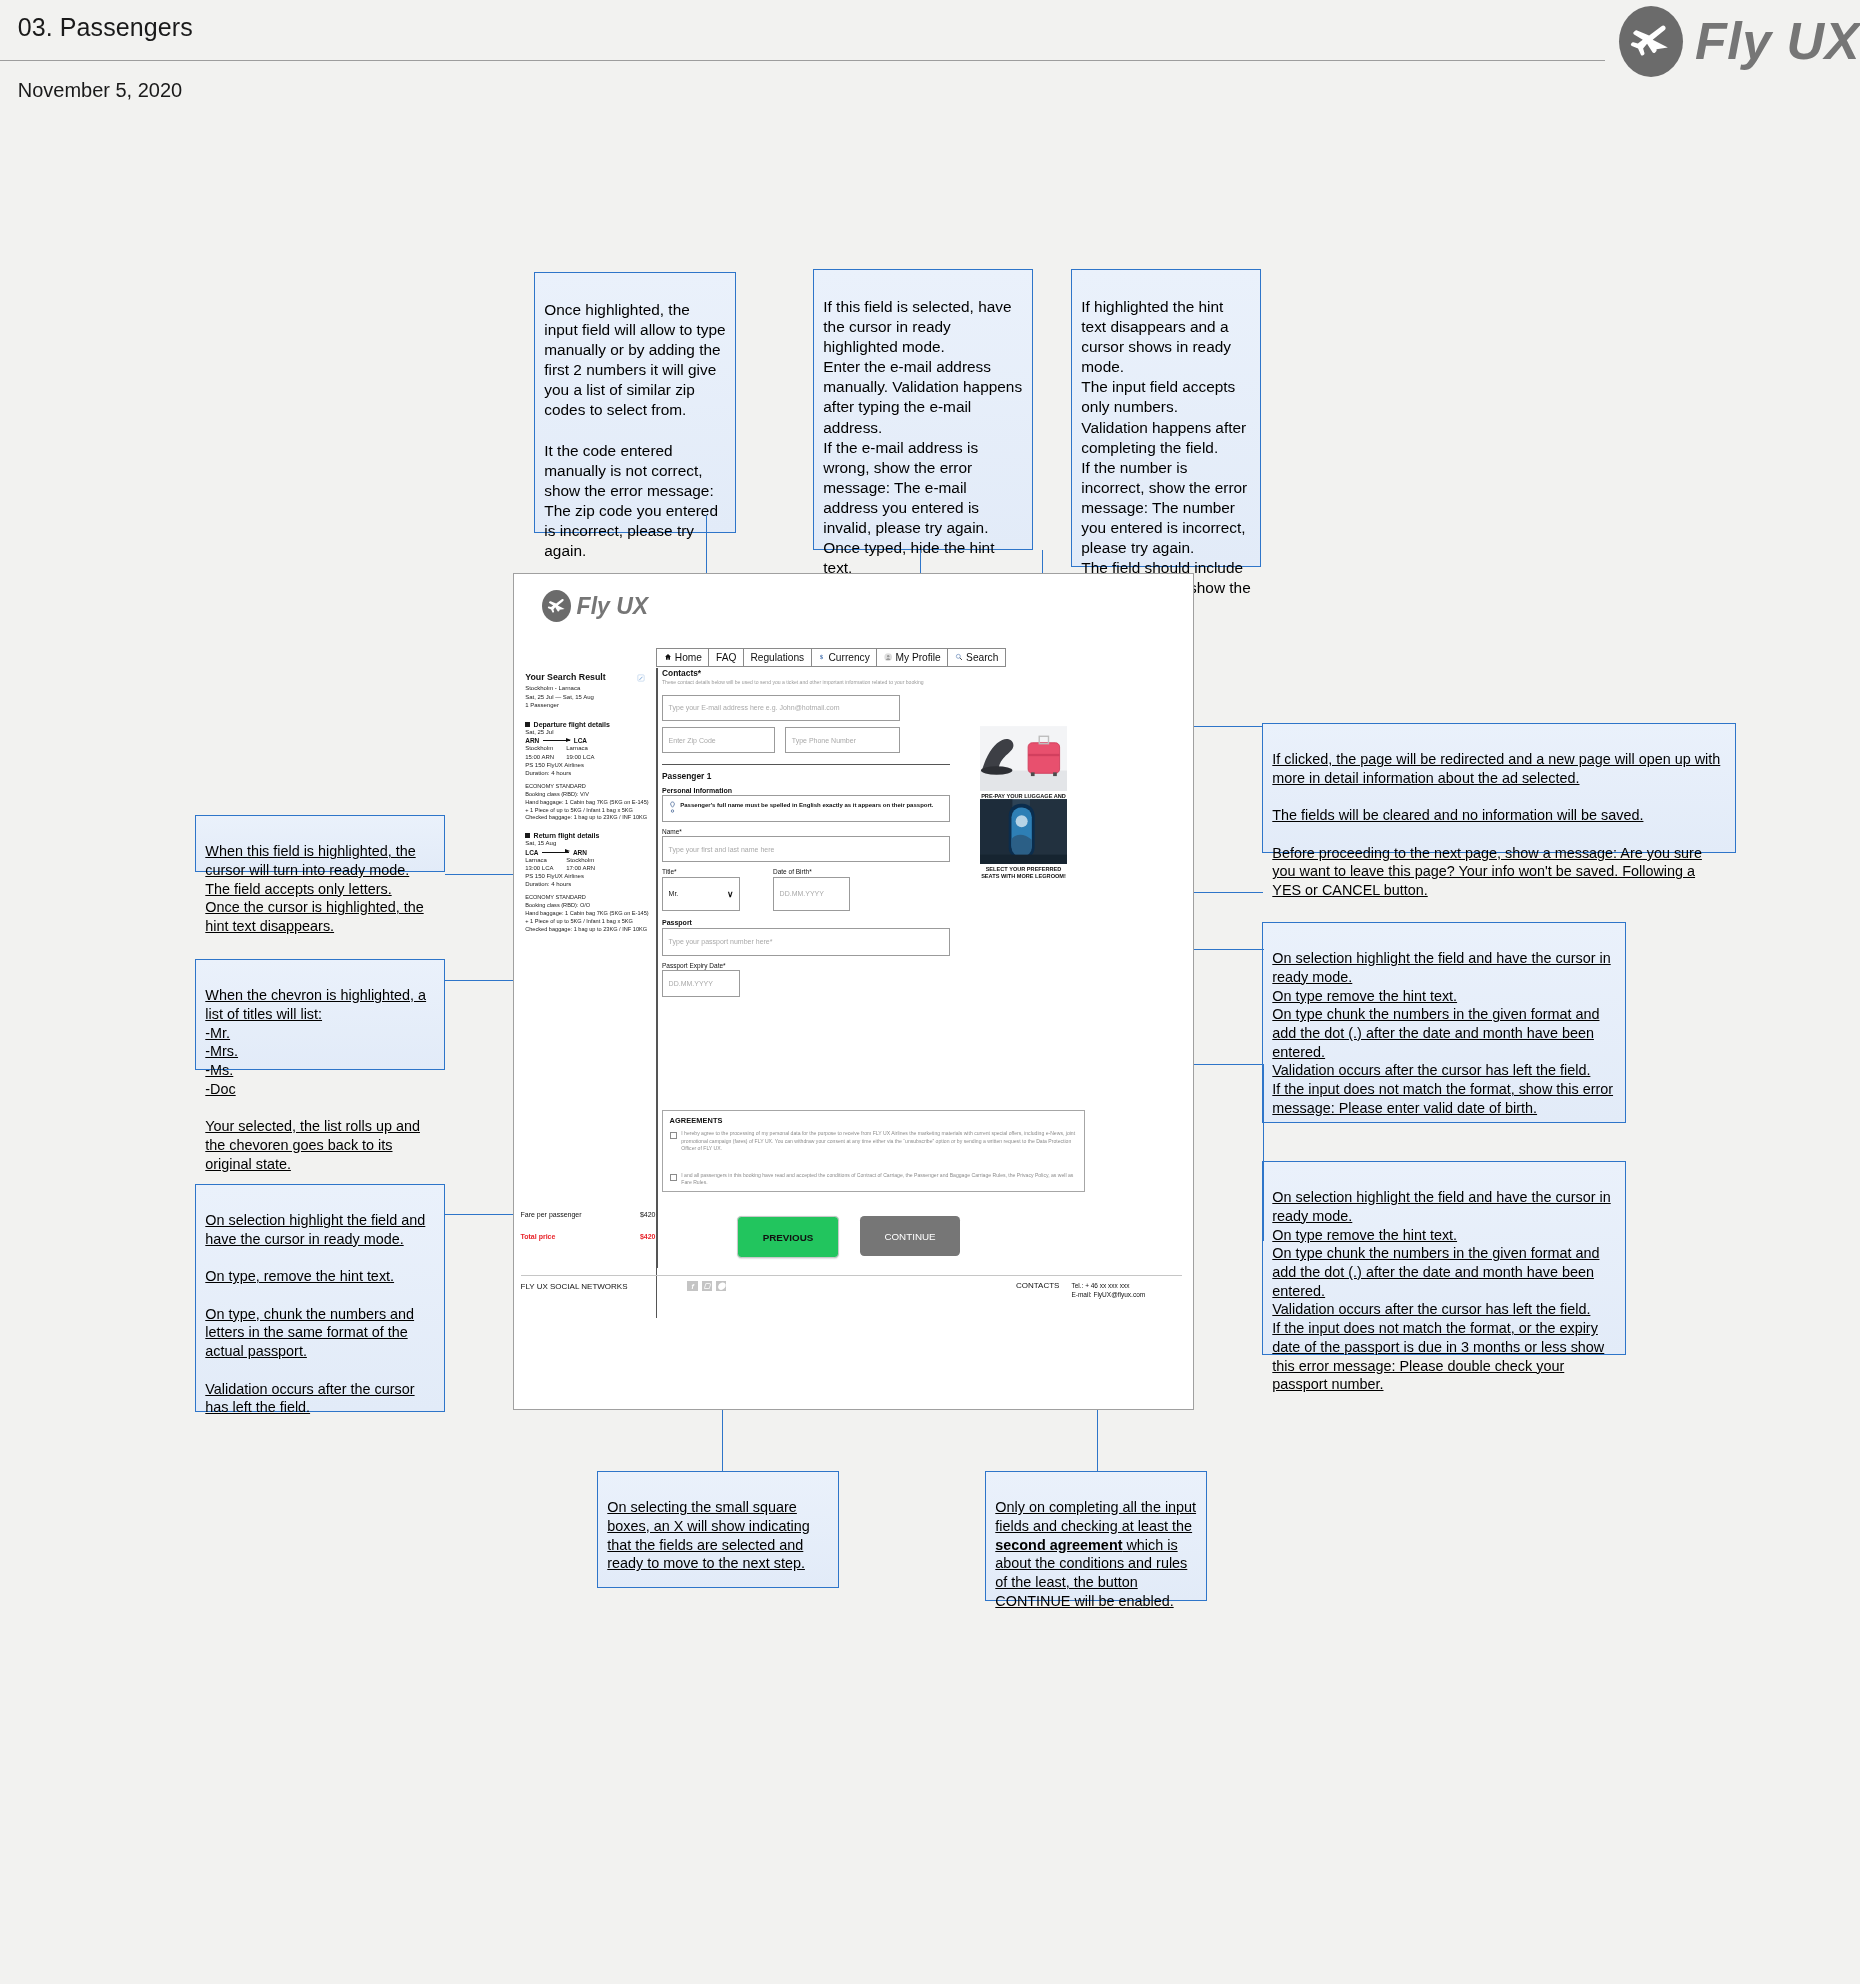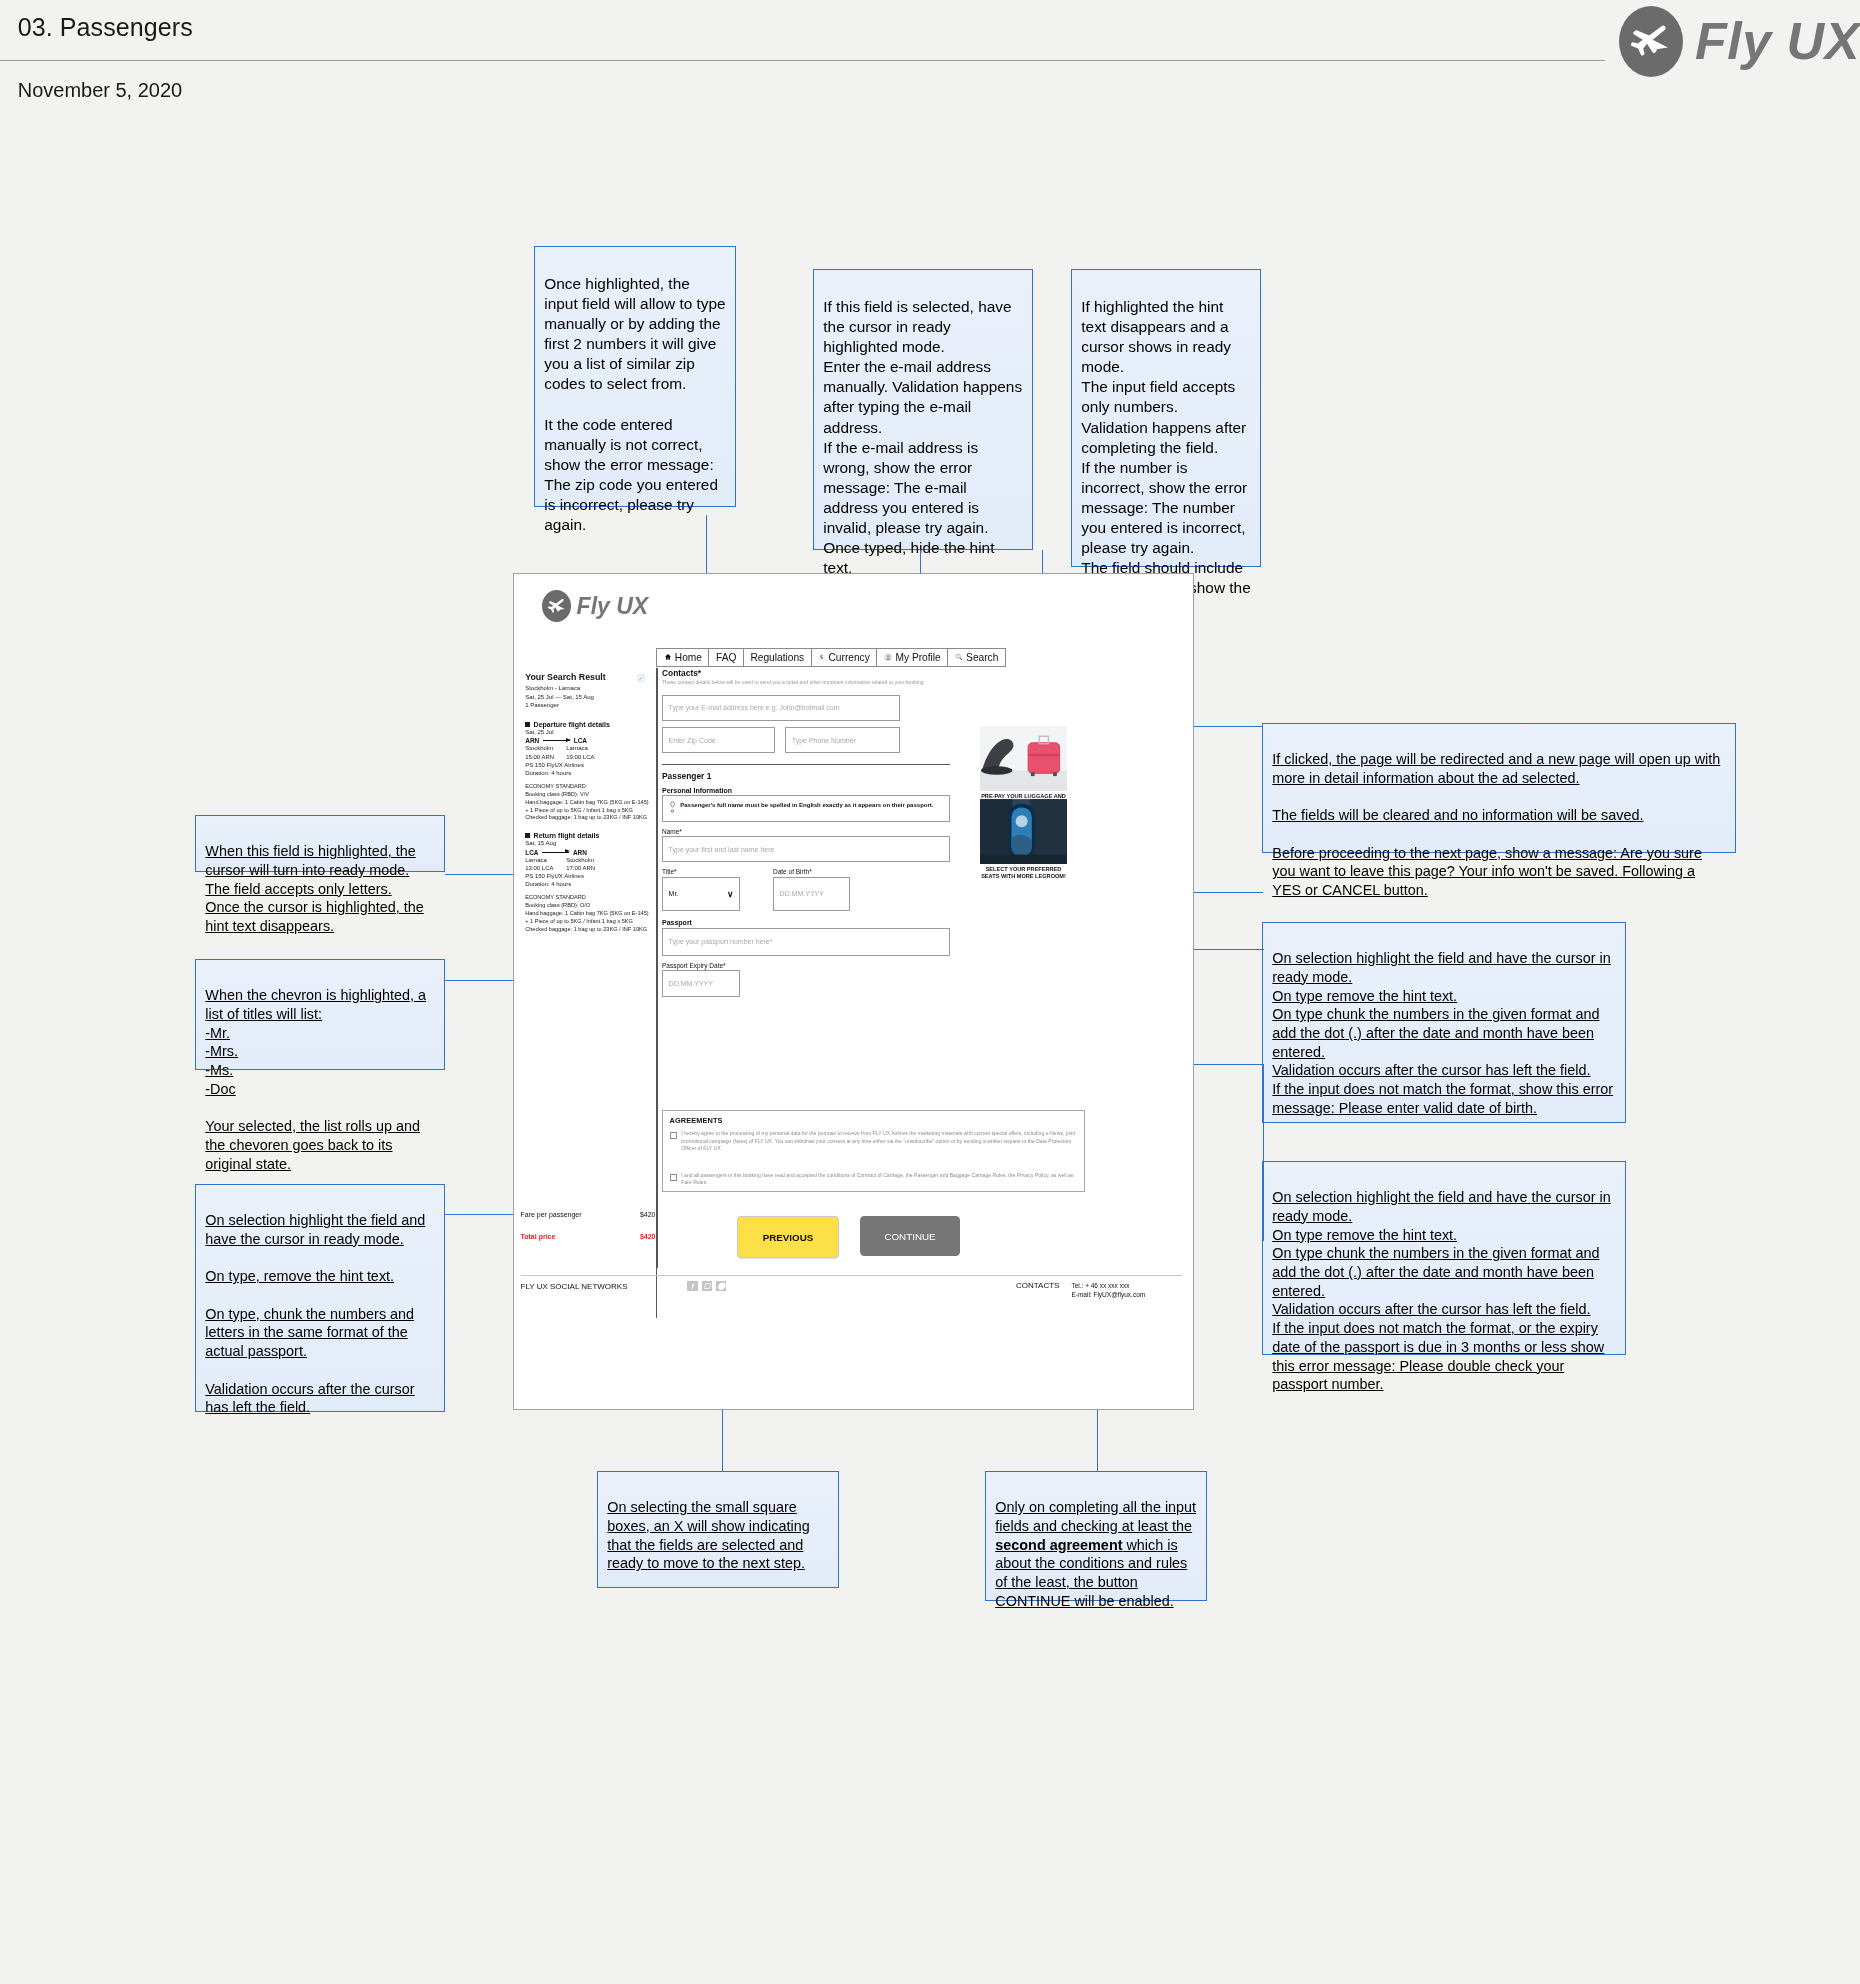--- a/index.html
+++ b/index.html
@@ -91,21 +91,21 @@
 
   
   .ad{position:absolute;width:87px;}
   .adImg{width:87px;height:65px;overflow:hidden;position:relative;}
   .adCap{font-size:5.6px;font-weight:bold;text-align:center;color:#111;line-height:1.25;margin-top:2.3px;}
 
   
   #fareBlk{position:absolute;left:6.5px;top:637px;width:135px;}
   .fareRow{display:flex;justify-content:space-between;font-size:7px;color:#111;}
   .fareRow.total{color:#e8232a;font-weight:bold;margin-top:15px;}
-  #btnPrev{position:absolute;left:223px;top:642px;width:100px;height:40px;border:0.5px solid #c9c9c9;border-radius:4.2px;background:#fde047;display:flex;align-items:center;justify-content:center;font-size:9.8px;font-weight:bold;color:#111;box-shadow:0 0.5px 1.4px rgba(0,0,0,.12);}
+  #btnPrev{position:absolute;left:223px;top:642px;width:100px;height:40px;border:0.5px solid #c9c9c9;border-radius:4.2px;background:#22c55e;display:flex;align-items:center;justify-content:center;font-size:9.8px;font-weight:bold;color:#111;box-shadow:0 0.5px 1.4px rgba(0,0,0,.12);}
   #btnCont{position:absolute;left:346px;top:642px;width:100px;height:40px;border-radius:4.2px;background:#767676;display:flex;align-items:center;justify-content:center;font-size:9.8px;color:#fff;}
   #footRule{position:absolute;left:6.5px;top:701px;width:661px;height:0.9px;background:#c6c6c6;}
   #footer{position:absolute;left:6.5px;top:707px;width:661px;display:flex;align-items:center;}
   .ftLabel{font-size:8px;color:#111;}
   .socials{display:flex;gap:4.2px;margin-left:60px;}
   .soc{width:10.2px;height:10.2px;background:#c4c4c4;display:flex;align-items:center;justify-content:center;color:#fff;font-size:7px;font-weight:bold;}
   #ftContacts{position:absolute;left:502px;top:707px;display:flex;gap:12px;align-items:flex-start;}
   .ftVal{font-size:6.5px;color:#111;line-height:1.4;}
   .vline{position:absolute;left:143px;top:94px;width:0.9px;height:600px;background:#555;}
 </style>
@@ -118,21 +118,21 @@
 
 <div class="abs" id="brand-header">
   <div class="brand-badge">
     <svg width="45" height="45" viewBox="0 0 24 24" aria-hidden="true">
       <path fill="#ffffff" d="M21 15.5l-8.1-4.2 6.4-5.2c.6-.5.7-1.3.2-1.9-.5-.6-1.3-.6-1.9-.1l-6.6 5L4.6 6.4c-.4-.2-.9-.1-1.2.2l-.6.6c-.4.4-.3 1 .2 1.3l4.6 2.8-2.6 2-2.4-.6c-.3-.1-.7 0-.9.3l-.3.4c-.3.4-.1 1 .4 1.2l3.3 1.4 1.5 3.3c.2.5.8.6 1.2.3l.4-.3c.3-.2.4-.6.3-.9l-.7-2.4 2.1-2.6 2.9 4.6c.3.5.9.5 1.3.2l.6-.6c.3-.3.4-.8.2-1.2z"></path>
     </svg>
   </div>
   <div class="brand-word">Fly UX</div>
 </div>
 
-<div class="callout cal-lg" style="left:534px;top:246px;width:202px;height:261px;">
+<div class="callout cal-lg" style="left:534px;top:272px;width:202px;height:261px;">
   <div class="pad">Once highlighted, the input field will allow to type manually or by adding the first 2 numbers it will give you a list of similar zip codes to select from.
 
 It the code entered manually is not correct, show the error message: The zip code you entered is incorrect, please try again.</div>
 </div>
 <div class="callout cal-lg" style="left:813px;top:269px;width:220px;height:281px;">
   <div class="pad">If this field is selected, have the cursor in ready highlighted mode.
 Enter the e-mail address manually. Validation happens after typing the e-mail address.
 If the e-mail address is wrong, show the error message: The e-mail address you entered is invalid, please try again.
 Once typed, hide the hint text.</div>
 </div>

